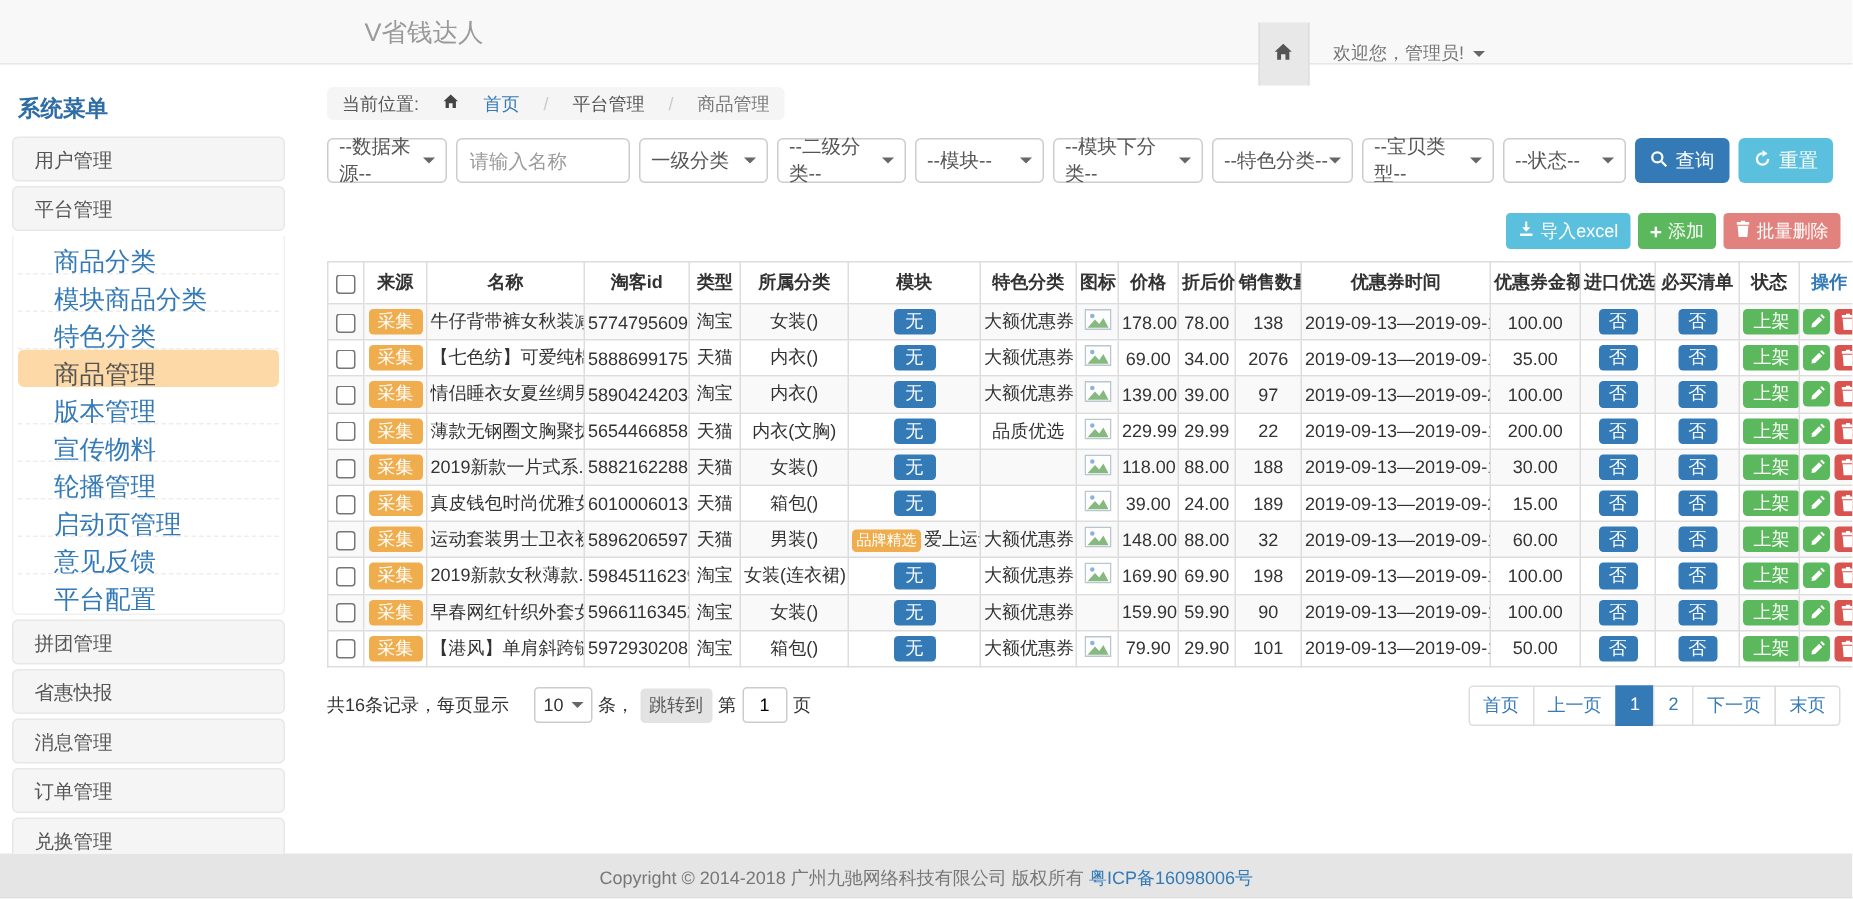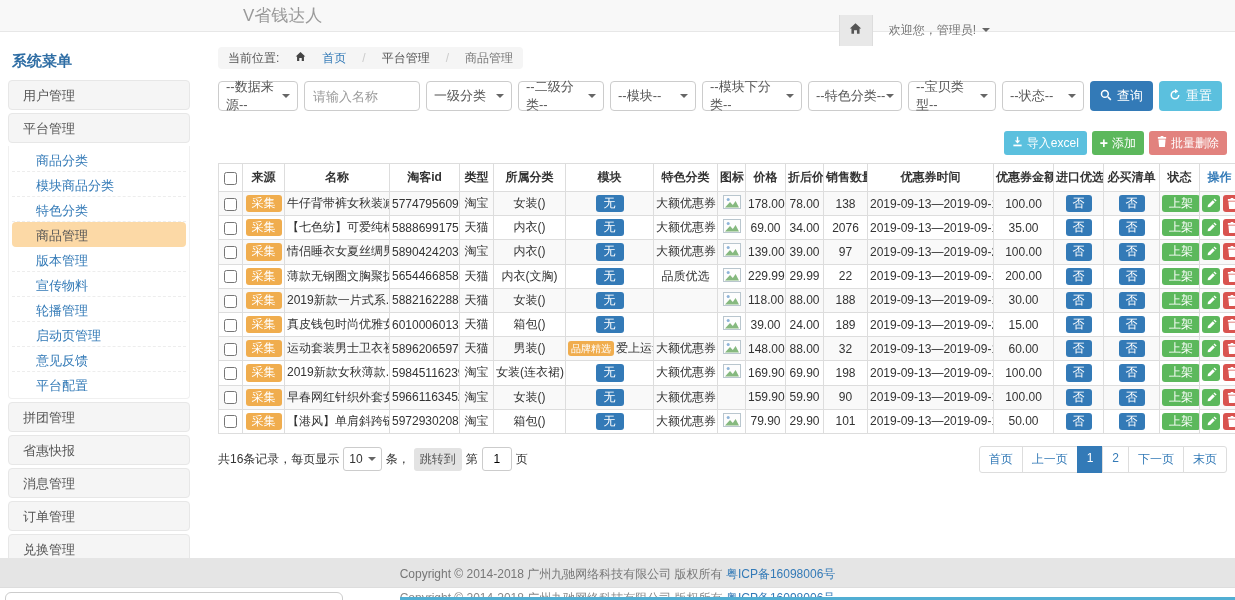--- a/index.html
+++ b/index.html
@@ -3,33 +3,33 @@
 <meta charset="utf-8">
 <style>
   * { box-sizing: border-box; }
   html,body { margin:0; padding:0; }
   body {
     width:1235px; height:600px; overflow:hidden;
     font-family:"Liberation Sans","DejaVu Sans",sans-serif;
     background:#fff; color:#333; font-size:13px;
   }
   
-  .navbar { height:32px; background:#f8f8f8; border-bottom:1px solid #e7e7e7; display:flex; align-items:center; }
+  .navbar { height:43px; background:#f8f8f8; border-bottom:1px solid #e7e7e7; display:flex; align-items:center; }
   .brand { margin-left:243px; font-size:17px; color:#9a9a9a; }
   .nav-right { margin-left:auto; margin-right:245px; display:flex; align-items:center; height:100%;margin-top:29px; }
   .home-box { width:34px; height:100%; background:#e8e8e8; border-left:1px solid #ddd; border-right:1px solid #ddd; display:flex; align-items:center; justify-content:center; cursor:pointer; }
   .welcome { font-size:12px; color:#767676; margin-left:16px; display:flex; align-items:center; gap:6px; cursor:pointer; }
   .caret { width:0; height:0; border:4px solid transparent; border-top-color:#666; margin-top:4px; display:inline-block; }
   
   .wrap { display:flex; height:526px; overflow:hidden; }
   .sidebar { width:182px; flex:none; margin:15px 0 0 8px; }
   .sb-title { color:#2e6da4; font-weight:bold; font-size:15px; padding:5px 4px 9px; }
   .sb-group { height:30px; background:#f5f5f5; border:1px solid #e7e7e7; border-radius:4px; padding:6px 14px; font-size:13px; color:#555; margin-bottom:3px; cursor:pointer; }
   .sb-sub-wrap { background:#fff; border:1px solid #f0f0f0; border-top:none; border-radius:0 0 4px 4px; padding:1px 3px; margin-bottom:3px; }
-  .sb-sub-item { height:25px; padding:5px 10px 4px 24px; font-size:13px; color:#337ab7; border-bottom:1px dashed #ededed; cursor:pointer; }
+  .sb-sub-item { height:25px; padding:5px 10px 4px 24px; font-size:17px; color:#337ab7; border-bottom:1px dashed #ededed; cursor:pointer; }
   .sb-sub-item:last-child { border-bottom:none; }
   .sb-sub-item.active { background:#fcd9a6; border-radius:4px; color:#555; border-bottom-color:transparent; }
   .main { flex:1; margin:15px 8px 0 28px; min-width:0; }
   
   .breadcrumb { display:inline-flex; align-items:center; gap:16px; height:22px; background:#f5f5f5; border-radius:4px; padding:4px 10px; font-size:12px; color:#555; margin-bottom:12px; }
   .bc-link { color:#337ab7; cursor:pointer; }
   .bc-sep { color:#ccc; }
   .bc-muted { color:#777; }
   
   .filter-row { display:flex; align-items:center; gap:6px; margin-bottom:20px; }
@@ -60,21 +60,21 @@
   .pill { display:inline-block; border-radius:3px; color:#fff; padding:2px 7px; font-size:12px; line-height:1.1; cursor:pointer; }
   .pill-blue { background:#337ab7; }
   .pill-green { background:#5cb85c; }
   .op-btn { display:inline-flex; align-items:center; justify-content:center; width:18px; height:17px; border-radius:3px; cursor:pointer; vertical-align:middle; }
   .op-edit { background:#5cb85c; margin-right:3px; }
   .op-del { background:#d9534f; }
   .icon-img { display:inline-block; vertical-align:middle; }
   
   .pagination-row { display:flex; justify-content:space-between; align-items:center; margin-top:12px; font-size:12px; color:#333; }
   .pg-left { display:flex; align-items:center; gap:4px; }
-  .mini-sel { height:24px; border:1px solid #ccc; border-radius:3px; background:#fff; display:inline-flex; align-items:center; gap:5px; padding:0 5px; cursor:pointer; }
+  .mini-sel { height:24px; border:1px solid #ccc; border-radius:3px; background:#fff; display:inline-flex; align-items:center; gap:5px; padding:0 5px; cursor:pointer;margin-left:13px; }
   .jump-btn { background:#e3e3e3; border-radius:3px; padding:3px 6px; color:#555; cursor:pointer; }
   .jump-input { width:30px; height:24px; border:1px solid #ccc; border-radius:3px; text-align:center; font-size:12px; font-family:inherit; }
   .pager { display:flex; }
   .pg-item { border:1px solid #ddd; padding:4px 9px; color:#337ab7; background:#fff; cursor:pointer; margin-left:-1px; }
   .pg-item:first-child { margin-left:0; border-radius:3px 0 0 3px; }
   .pg-item:last-child { border-radius:0 3px 3px 0; }
   .pg-item.active { background:#337ab7; border-color:#337ab7; color:#fff; }
   
   .footer { height:30px; background:#e5e5e5; border-bottom:1px solid #ddd; text-align:center; font-size:12px; color:#777; padding-top:8px; }
   .icp-link { color:#337ab7; cursor:pointer; }

